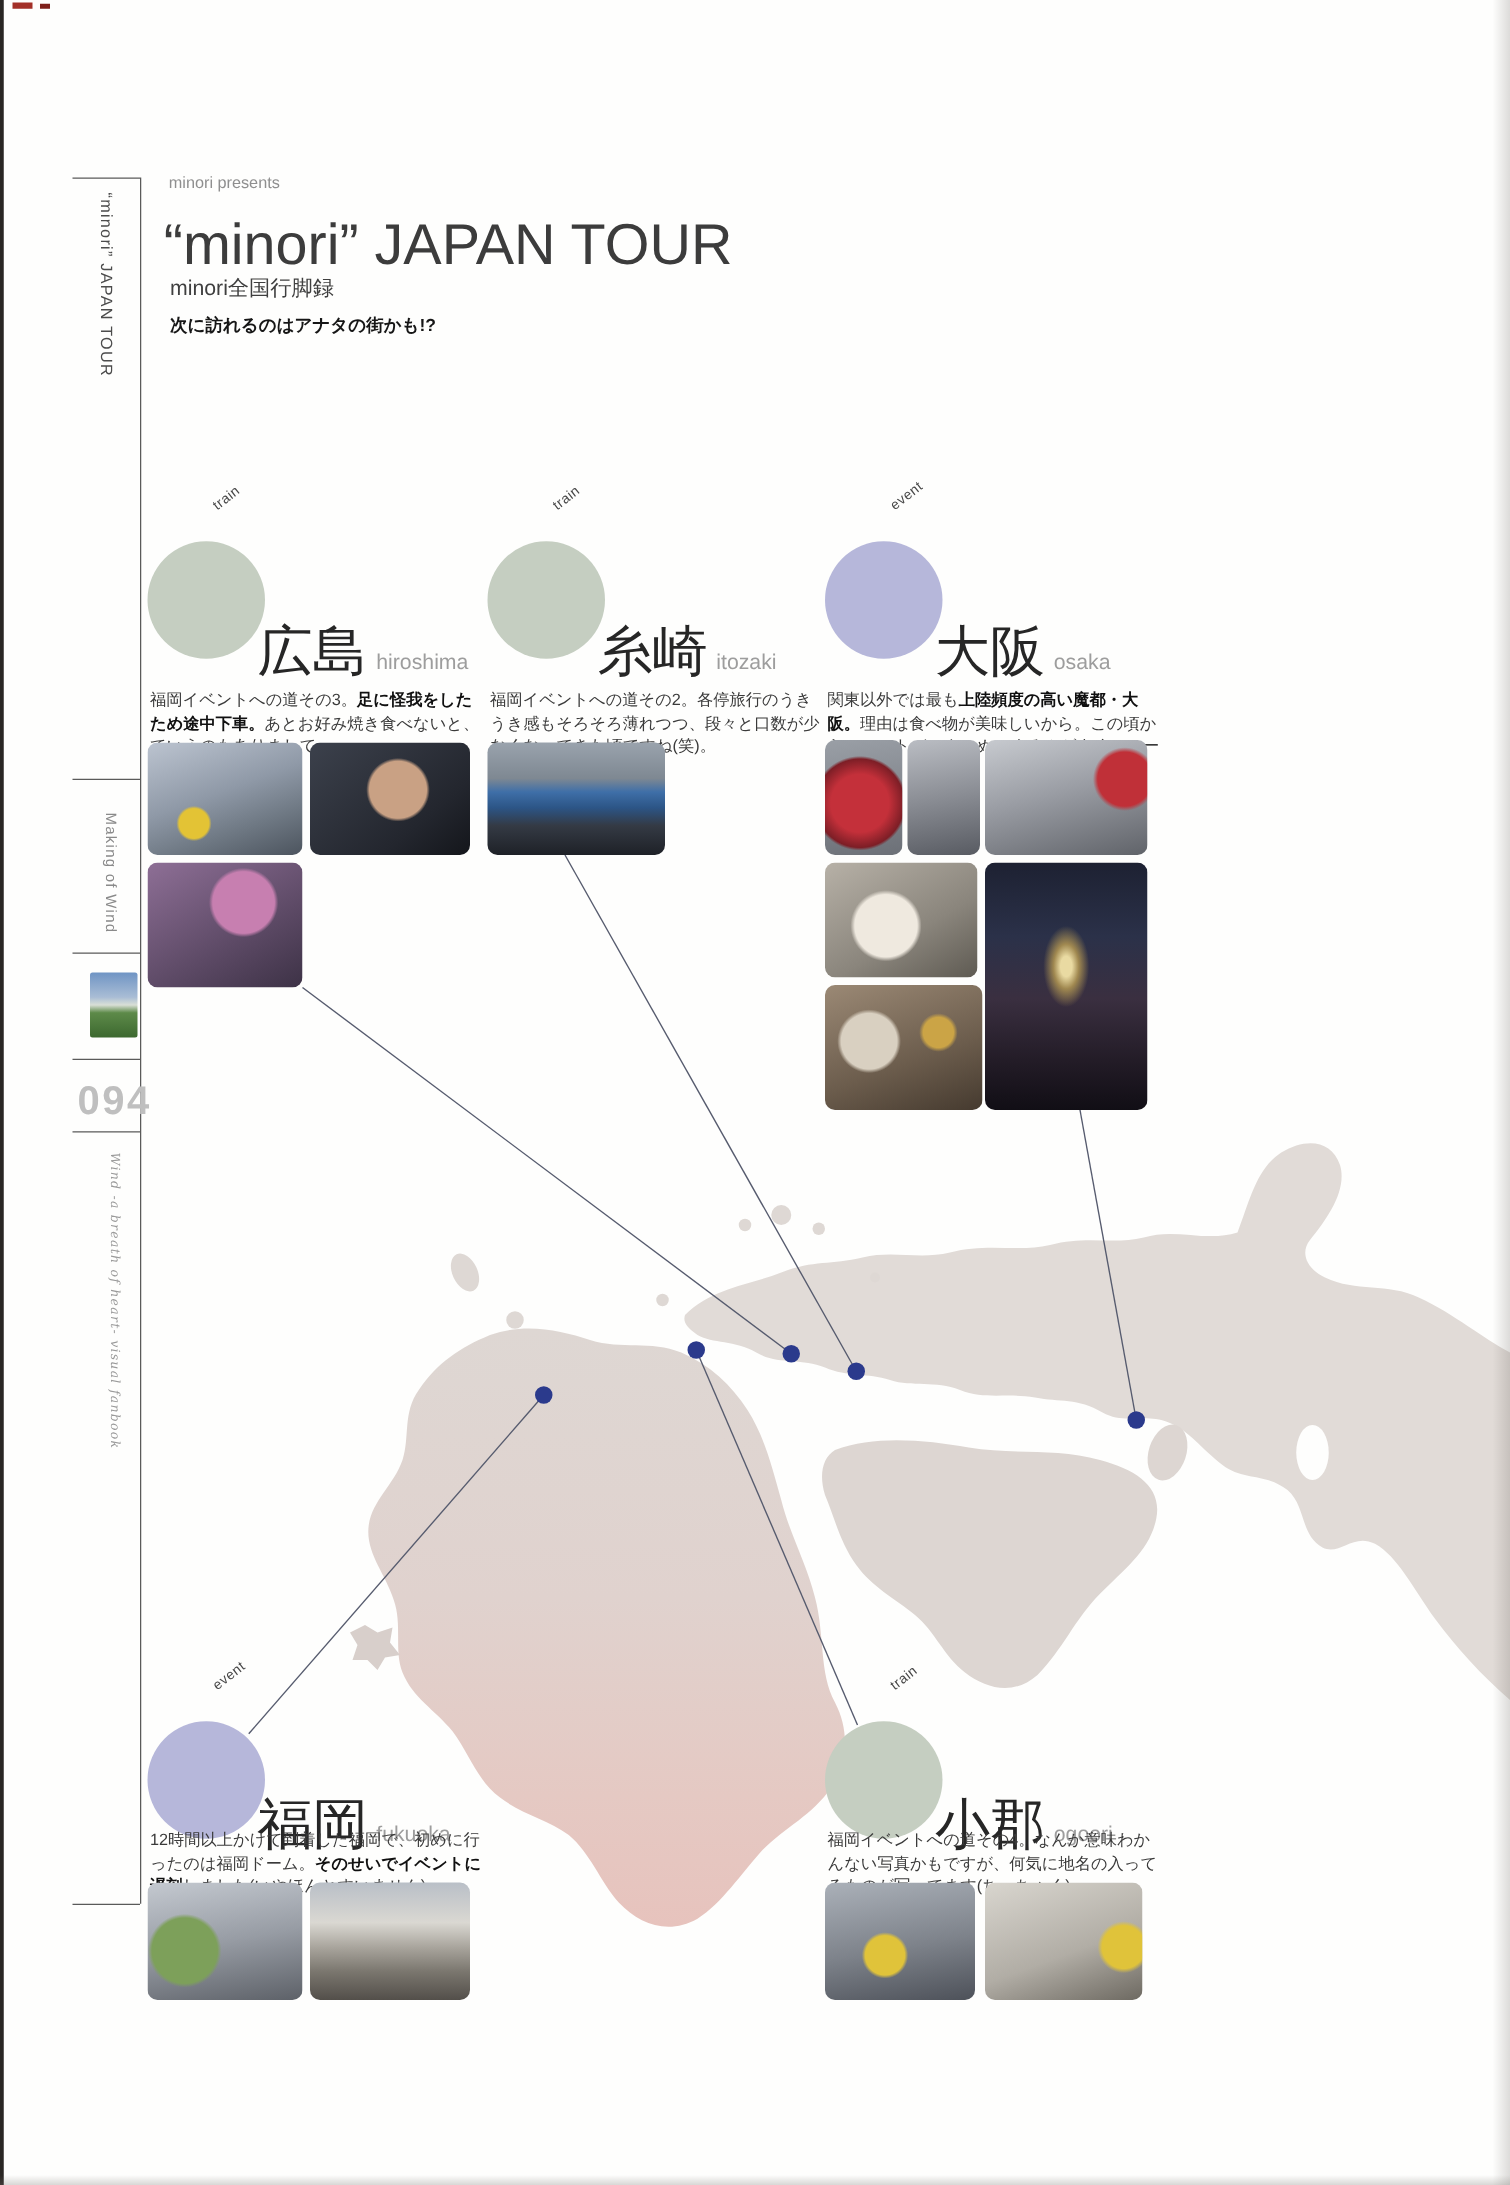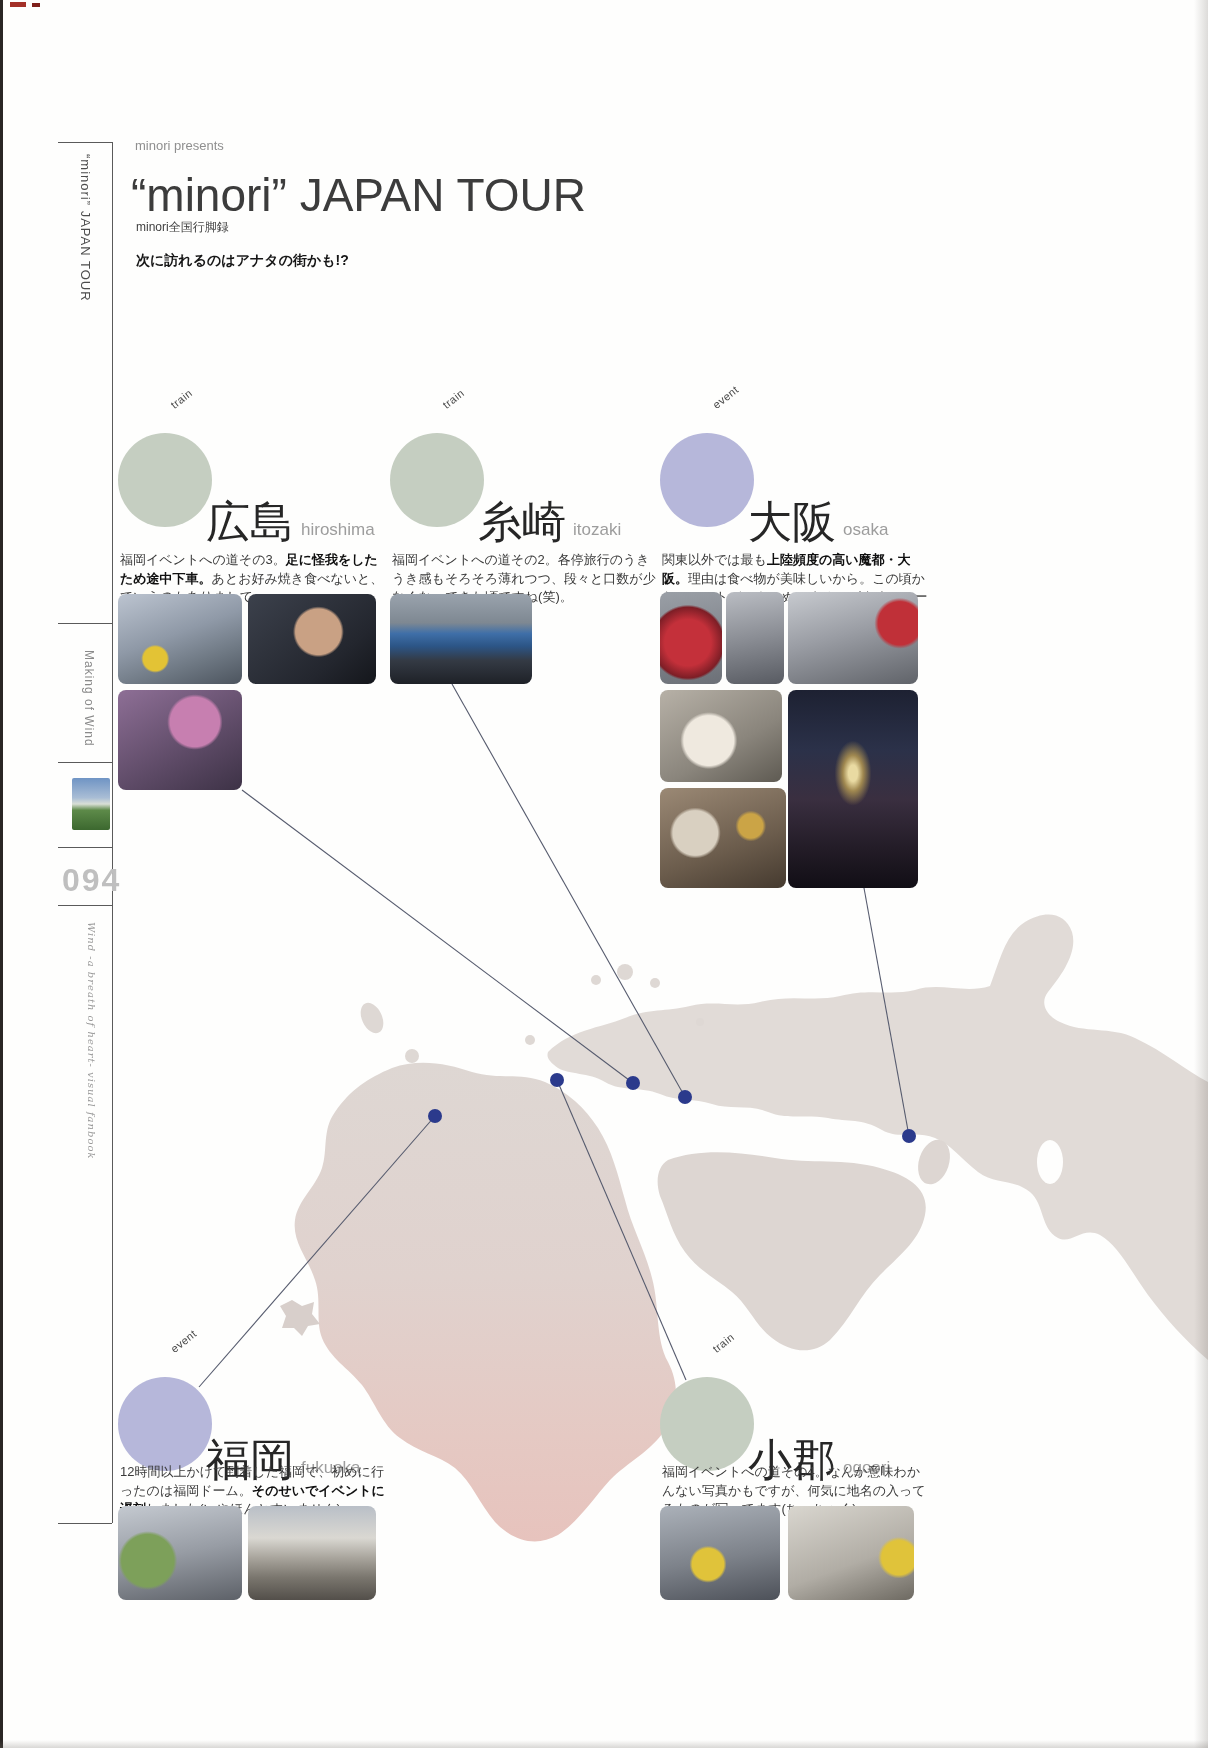--- a/index.html
+++ b/index.html
@@ -25,21 +25,21 @@
   .sb-title{position:absolute;left:78px;top:154px;font-size:13px;color:#4c4c4c;letter-spacing:1px;height:300px;}
   .sb-mow{position:absolute;left:82px;top:650px;font-size:12px;color:#8a8a8a;letter-spacing:1px;height:105px;}
   .sb-thumb{position:absolute;left:72px;top:778px;width:38px;height:52px;border-radius:2px;
     background:linear-gradient(180deg,#6f94c4 0%,#a9bdd5 38%,#d9dfd6 50%,#5d8a49 62%,#3c682f 100%);}
   .sb-num{position:absolute;left:62px;top:862px;font-size:32px;font-weight:700;color:#bfbfbf;letter-spacing:2px;}
   .sb-script{position:absolute;left:86px;top:922px;font-family:"DejaVu Serif", serif;
     font-style:italic;font-size:10px;color:#9a9a9a;height:280px;letter-spacing:1px;}
   
   .kicker{position:absolute;left:135px;top:138px;font-size:13px;color:#8f8f8f;}
   .big-title{position:absolute;left:131px;top:168px;font-size:46px;font-weight:300;color:#3c3c3c;letter-spacing:0;}
-  .subtitle{position:absolute;left:136px;top:219px;font-size:12px;color:#3f3f3f;}
+  .subtitle{position:absolute;left:136px;top:219px;font-size:17px;color:#3f3f3f;}
   .intro{position:absolute;left:136px;top:250px;font-size:14px;font-weight:700;color:#161616;line-height:20px;}
   
   .map,.net{position:absolute;left:0;top:0;}
   .net line{stroke:#565b6e;stroke-width:1.1;}
   .net circle{fill:#2b3a8c;}
   
   .loc{position:absolute;width:270px;}
   .circle{position:absolute;left:0;top:31px;width:94px;height:94px;border-radius:50%;}
   .tc{background:#c5cec1;} .ec{background:#b6b7da;}
   .tag{position:absolute;left:54px;top:-2px;font-size:11px;color:#474747;

